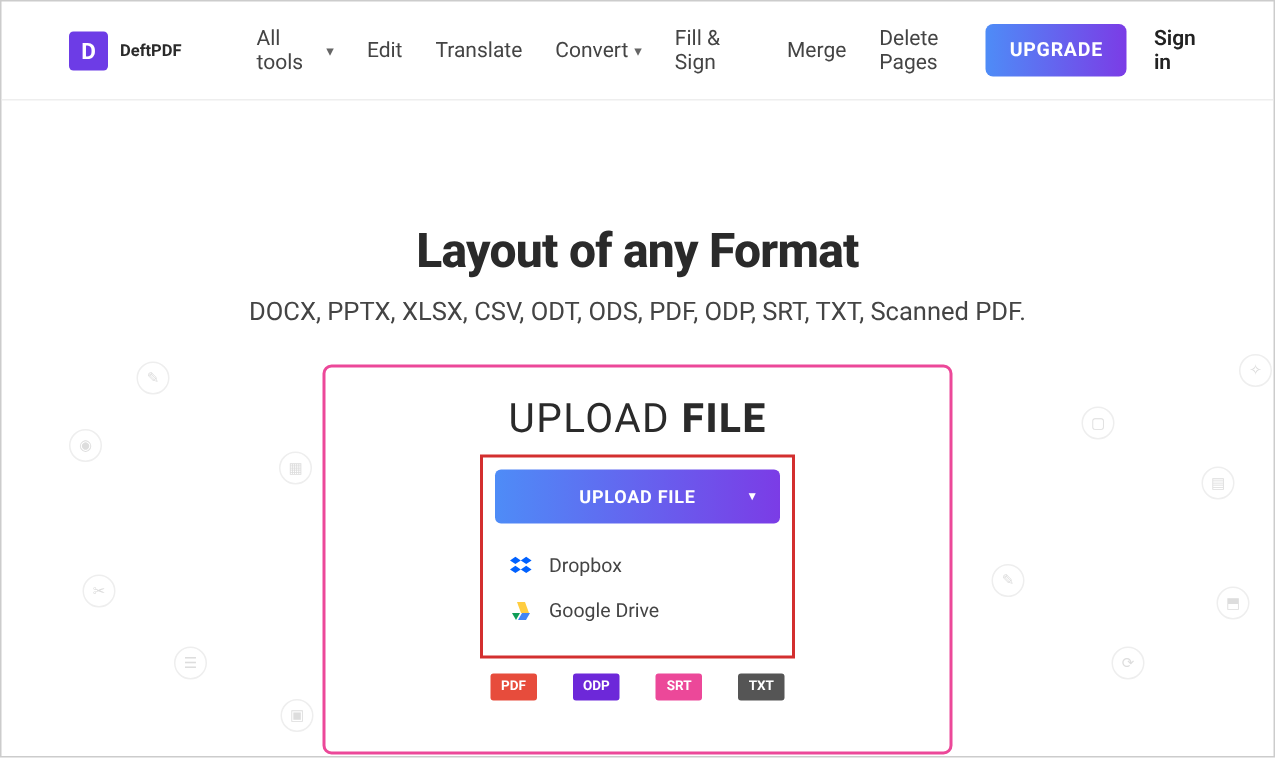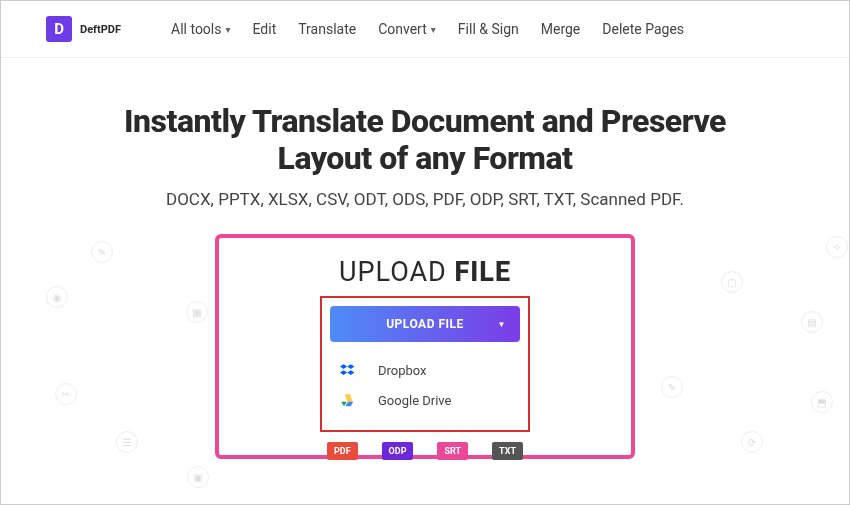--- a/index.html
+++ b/index.html
@@ -10,28 +10,28 @@
 .logo-text { font-weight: 700; font-size: 11px; color: #2a2a2a; }
 .nav { display: flex; gap: 22px; align-items: center; font-size: 14px; color: #444; }
 .nav-item { cursor: pointer; display: flex; align-items: center; gap: 4px; }
 .chev { font-size: 10px; color: #666; }
 .header-right { margin-left: auto; display: flex; align-items: center; gap: 18px; }
 .upgrade-btn { background: linear-gradient(90deg, #4e8cf7, #7b3ce6); color: #fff; padding: 10px 16px; border-radius: 5px; font-size: 13px; font-weight: 700; cursor: pointer; letter-spacing: 0.5px; }
 .signin { font-size: 14px; font-weight: 600; color: #222; cursor: pointer; }
 .hero { text-align: center; padding: 45px 60px 15px; }
 .hero h1 { font-size: 32px; font-weight: 800; color: #2a2a2a; line-height: 1.15; letter-spacing: -0.5px; }
 .hero p { font-size: 17px; color: #444; margin-top: 12px; }
-.upload-area { width: 420px; height: 225px; margin: 10px auto 0; border: 4px solid #ec4899; border-radius: 6px; position: relative; background: #fff; }
+.upload-area { width: 420px; height: 260px; margin: 10px auto 0; border: 2px solid #ec4899; border-radius: 6px; position: relative; background: #fff; }
 .upload-title { text-align: center; font-size: 27px; font-weight: 400; color: #2a2a2a; margin-top: 18px; letter-spacing: 1px; }
 .upload-title b { font-weight: 800; }
 .dropdown-box { width: 210px; margin: 8px auto 0; border: 2px solid #d32f2f; padding: 8px; position: relative; background: #fff; }
 .upload-btn { background: linear-gradient(90deg, #4e8cf7, #7b3ce6); color: #fff; padding: 11px 0; border-radius: 4px; font-size: 12px; font-weight: 700; text-align: center; cursor: pointer; position: relative; letter-spacing: 0.5px; }
 .upload-btn .tri { position: absolute; right: 14px; top: 50%; transform: translateY(-50%); font-size: 8px; }
 .source-list { margin-top: 8px; padding: 6px 0; }
-.source-item { display: flex; align-items: center; gap: 22px; padding: 7px 10px; font-size: 13px; color: #444; cursor: pointer; }
+.source-item { display: flex; align-items: center; gap: 10px; padding: 7px 10px; font-size: 13px; color: #444; cursor: pointer; }
 .src-icon { width: 16px; height: 16px; display: flex; align-items: center; justify-content: center; }
 .badges { display: flex; gap: 24px; justify-content: center; margin-top: 10px; }
 .badge { color: #fff; font-size: 9px; font-weight: 700; padding: 4px 7px; border-radius: 2px; }
 .bg-icons { position: absolute; inset: 0; pointer-events: none; z-index: -1; }
 .bg-ic { position: absolute; width: 22px; height: 22px; border: 1px solid #eee; border-radius: 50%; display: flex; align-items: center; justify-content: center; font-size: 10px; color: #ddd; }
 </style>
 </head>
 <body>
 
 <div class="header">
@@ -47,25 +47,29 @@
     <div class="nav-item">Edit</div>
     <div class="nav-item">Translate</div>
     <div class="nav-item">
         <span>Convert</span>
         <span class="chev">▾</span>
       </div>
     <div class="nav-item">Fill &amp; Sign</div>
     <div class="nav-item">Merge</div>
     <div class="nav-item">Delete Pages</div>
   </div>
+  <div class="header-right">
+    <div class="upgrade-btn">UPGRADE</div>
+    <div class="signin">Sign in</div>
+  </div>
 </div>
 
 <div class="hero">
   <h1>
-    <span>Instantly Translate Document and Preserve</span><br>
+    <br>
     <span>Layout of any Format</span>
   </h1>
   <p>DOCX, PPTX, XLSX, CSV, ODT, ODS, PDF, ODP, SRT, TXT, Scanned PDF.</p>
 </div>
 
 <div class="upload-area">
   <div class="upload-title">
     <span>UPLOAD </span><b>FILE</b>
   </div>
   <div class="dropdown-box">

